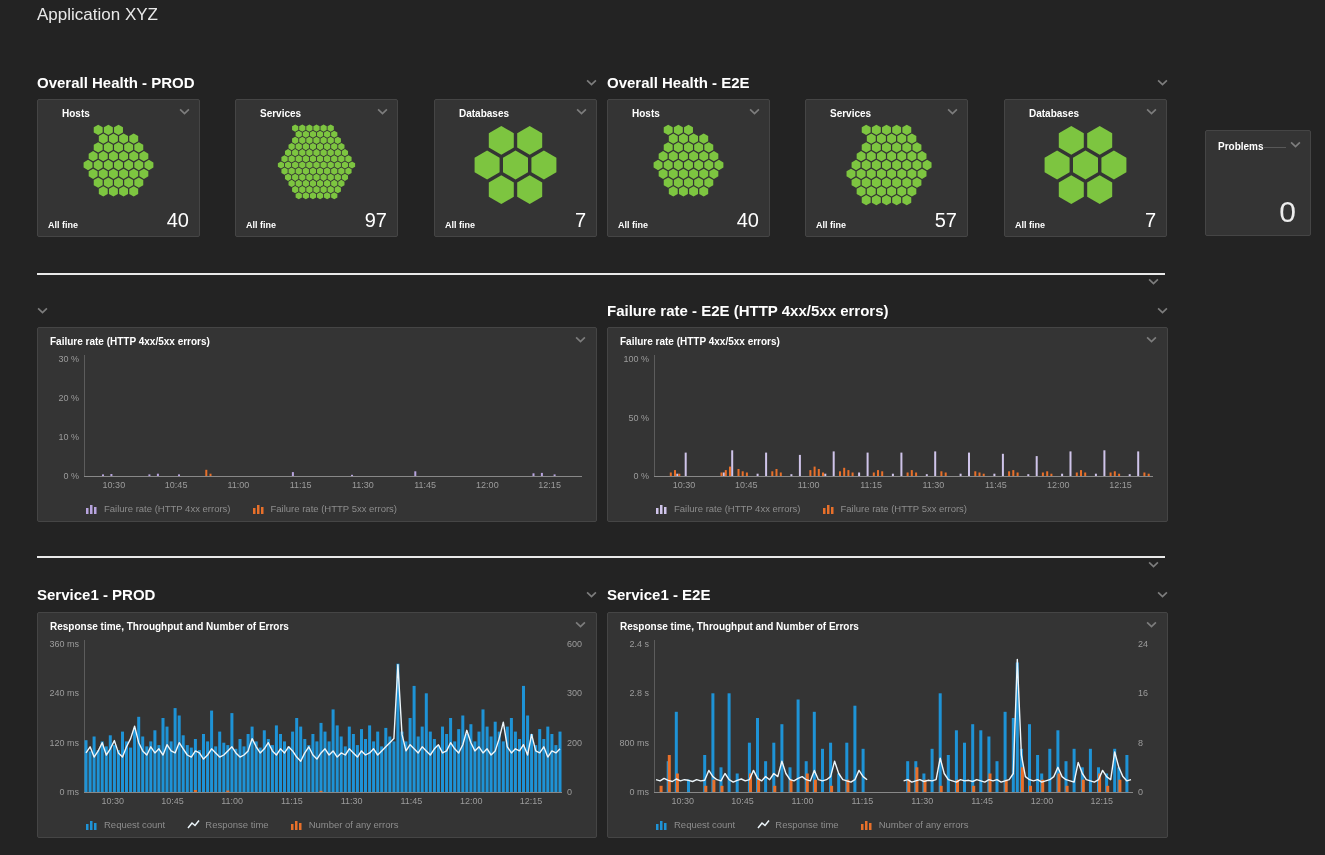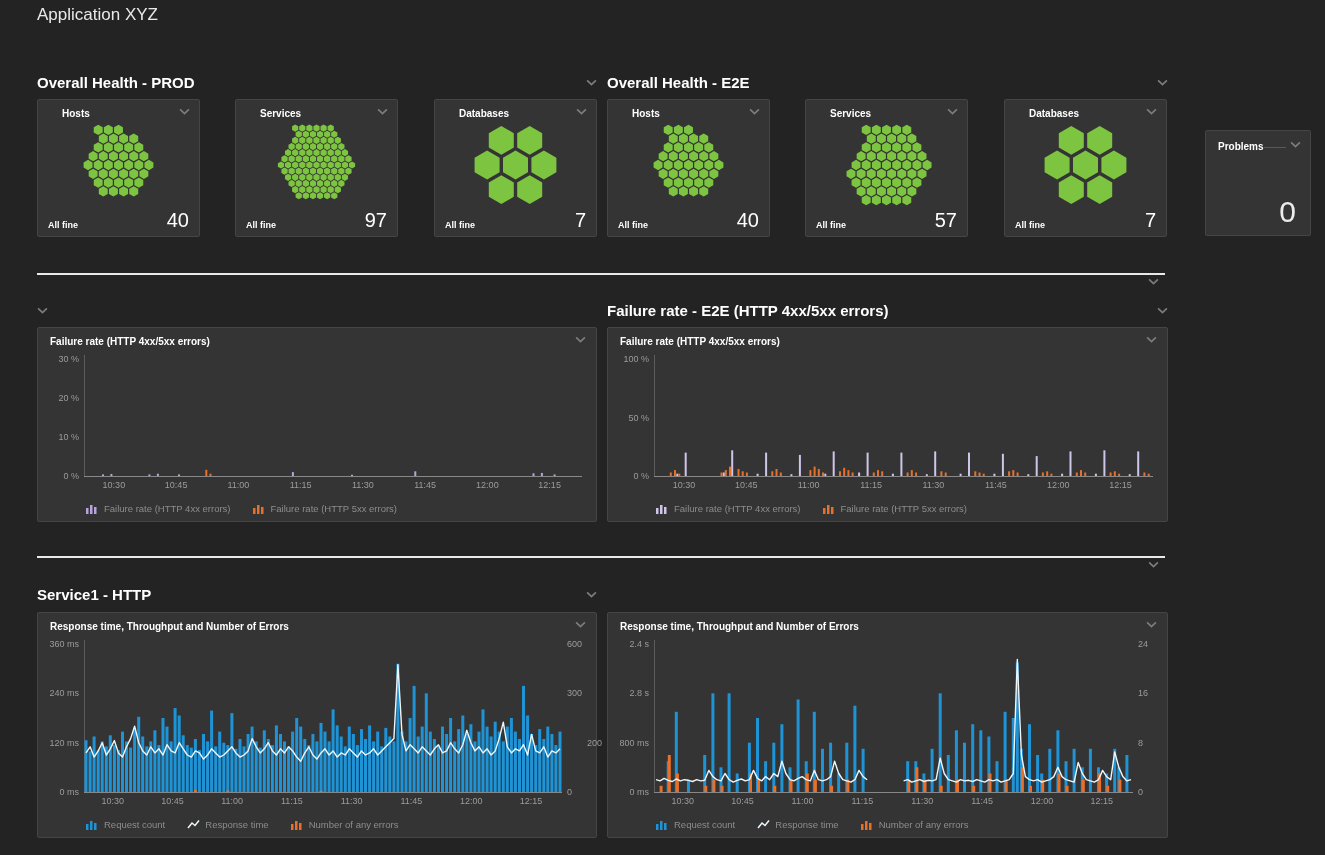--- a/index.html
+++ b/index.html
@@ -624,21 +624,27 @@
   </div>
 
   <div class="divider" style="top:556px;">
     <div class="divider-line"></div>
     <svg class="chev divider-chev" viewBox="0 0 10 6">
         <path d="M1 1 L5 5 L9 1"></path>
       </svg>
   </div>
 
   <div class="sec-head" style="left:37px;top:584px;width:560px;">
-    <span>Service1 - HTTP</span>
+    <span>Service1 - PROD</span>
+    <svg class="chev" viewBox="0 0 10 6">
+        <path d="M1 1 L5 5 L9 1"></path>
+      </svg>
+  </div>
+  <div class="sec-head" style="left:607px;top:584px;width:561px;">
+    <span>Service1 - E2E</span>
     <svg class="chev" viewBox="0 0 10 6">
         <path d="M1 1 L5 5 L9 1"></path>
       </svg>
   </div>
 
   <div class="tile chart-tile has-right" style="left:37px;top:612px;width:560px;height:226px;">
     <div class="ct-head">
         <span class="ct-title">Response time, Throughput and Number of Errors</span>
         <svg class="chev" viewBox="0 0 10 6">
           <path d="M1 1 L5 5 L9 1"></path>
@@ -775,21 +781,21 @@
             <rect x="109.9" y="154.0" width="3" height="2.0" fill="#e8702a"></rect>
             <rect x="142.3" y="154.5" width="3" height="1.5" fill="#e8702a"></rect>
             <rect x="235.5" y="154.8" width="3" height="1.2" fill="#e8702a"></rect>
             <line x1="0" y1="156.5" x2="478" y2="156.5" stroke="#888" stroke-width="1"></line>
             <path d="M2.0 116.9L6.1 110.8L10.1 121.1L14.2 114.9L18.2 106.7L22.3 119.0L26.3 112.8L30.4 104.6L34.4 116.9L38.5 121.1L42.5 110.8L46.6 102.6L50.6 90.2L54.7 106.7L58.7 114.9L62.8 119.0L66.8 110.8L70.9 116.9L74.9 112.8L79.0 119.0L83.0 108.7L87.1 114.9L91.1 116.9L95.2 106.7L99.2 112.8L103.3 119.0L107.3 121.1L111.4 114.9L115.4 116.9L119.5 123.1L123.6 119.0L127.6 112.8L131.7 116.9L135.7 121.1L139.8 119.0L143.8 114.9L147.9 110.8L151.9 116.9L156.0 121.1L160.0 119.0L164.1 114.9L168.1 102.6L172.2 110.8L176.2 116.9L180.3 112.8L184.3 106.7L188.4 114.9L192.4 119.0L196.5 112.8L200.5 116.9L204.6 110.8L208.6 114.9L212.7 121.1L216.7 125.2L220.8 116.9L224.8 110.8L228.9 119.0L232.9 123.1L237.0 116.9L241.0 112.8L245.1 119.0L249.1 114.9L253.2 121.1L257.2 116.9L261.3 119.0L265.3 112.8L269.4 116.9L273.4 121.1L277.5 114.9L281.5 119.0L285.6 116.9L289.6 112.8L293.7 119.0L297.7 114.9L301.8 110.8L305.8 106.7L309.9 102.6L313.9 28.6L318.0 98.4L322.0 114.9L326.1 108.7L330.1 112.8L334.2 116.9L338.2 110.8L342.3 114.9L346.3 119.0L350.4 112.8L354.4 108.7L358.5 116.9L362.6 114.9L366.6 106.7L370.7 112.8L374.7 116.9L378.8 108.7L382.8 94.3L386.9 106.7L390.9 114.9L395.0 110.8L399.0 116.9L403.1 112.8L407.1 119.0L411.2 114.9L415.2 102.6L419.3 86.1L423.3 110.8L427.4 116.9L431.4 112.8L435.5 114.9L439.5 108.7L443.6 119.0L447.6 98.4L451.7 114.9L455.7 116.9L459.8 110.8L463.8 121.1L467.9 114.9L471.9 116.9L476.0 112.8" stroke="#edf6fb" stroke-width="1.4" fill="none" stroke-linejoin="round"></path>
           </svg>
         </div>
       <div class="y-right">
           <div class="tick" style="top: 3px;">600</div>
           <div class="tick" style="top: 52.3333px;">300</div>
-          <div class="tick" style="top: 101.667px; margin-left: 20px;">200</div>
+          <div class="tick" style="top: 101.667px;">200</div>
           <div class="tick" style="top: 151px;">0</div>
         </div>
       <div class="x-row">
           <div class="tick" style="left: 6%;">10:30</div>
           <div class="tick" style="left: 18.5%;">10:45</div>
           <div class="tick" style="left: 31%;">11:00</div>
           <div class="tick" style="left: 43.5%;">11:15</div>
           <div class="tick" style="left: 56%;">11:30</div>
           <div class="tick" style="left: 68.5%;">11:45</div>
           <div class="tick" style="left: 81%;">12:00</div>

